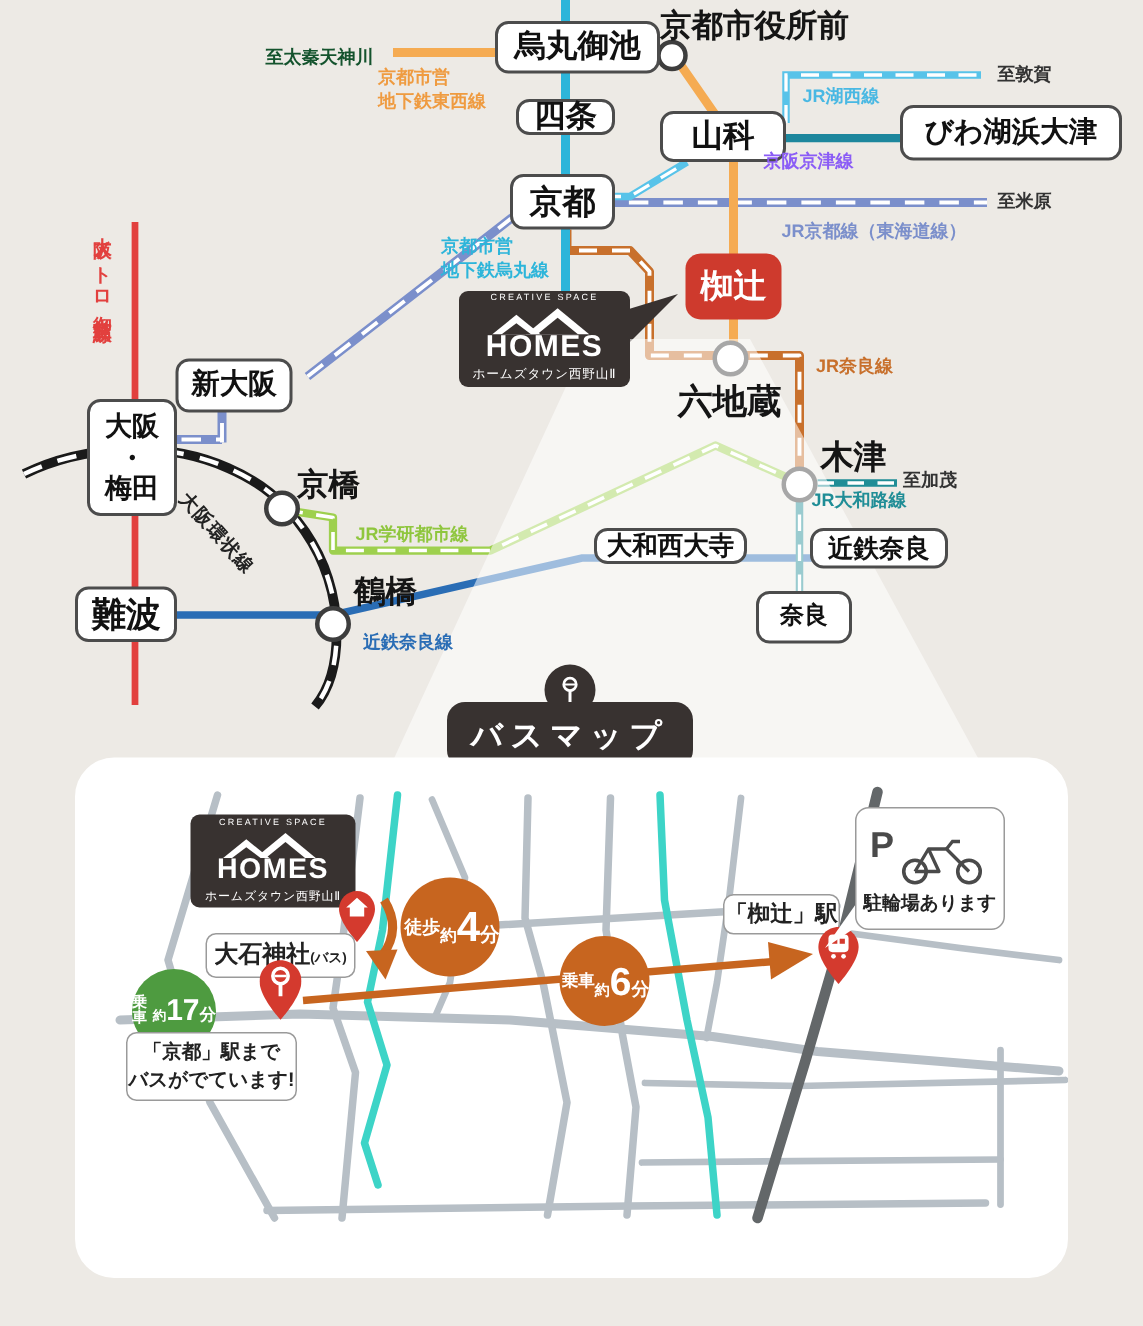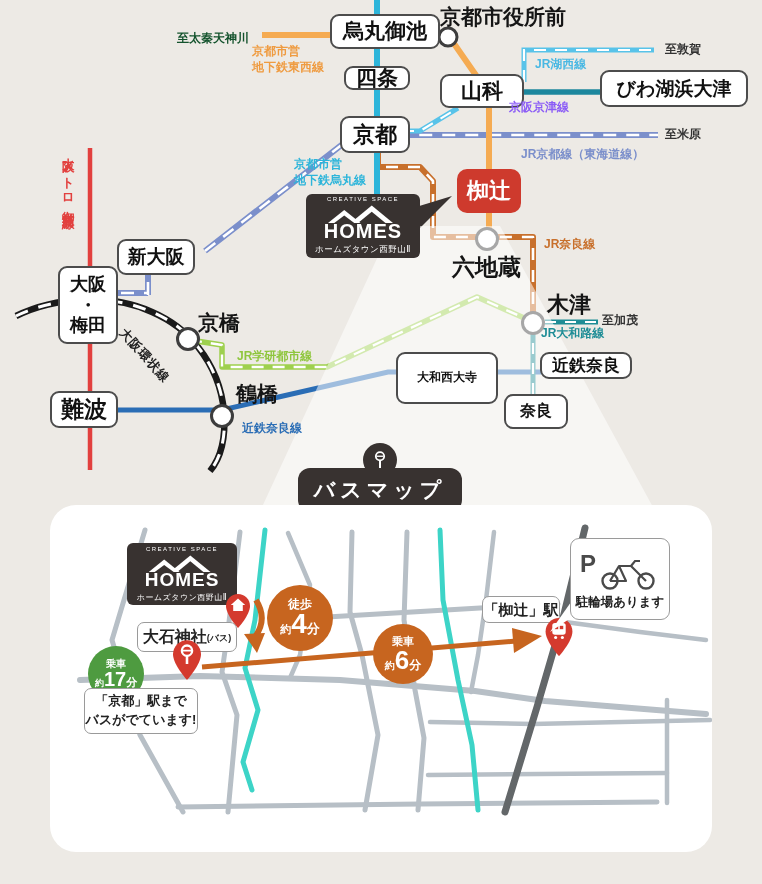--- a/index.html
+++ b/index.html
@@ -30,22 +30,22 @@
                 background:#383230;display:flex;align-items:center;justify-content:center;}
   .badge{position:absolute;left:298px;top:468px;width:164px;height:44px;background:#383230;
          border-radius:12px;color:#fff;display:flex;align-items:center;justify-content:center;
          font-size:21px;font-weight:bold;letter-spacing:5px;text-align:center;}
   
   .wbox{position:absolute;background:#fff;border:1.5px solid #9a9a9a;border-radius:7px;
         display:flex;align-items:center;justify-content:center;font-weight:bold;color:#222;
         box-sizing:border-box;white-space:pre-line;text-align:center;line-height:1.45;}
   .tail{position:absolute;background:#fff;}
   
-  .tcirc{position:absolute;border-radius:50%;color:#fff;display:flex;flex-direction:column;
-         align-items:center;justify-content:center;font-weight:bold;line-height:1;}
+  .tcirc{position:absolute;border-radius:50%;color:#fff;display:flex;
+         align-items:center;justify-content:flex-end;font-weight:bold;line-height:1;}
   .tcirc .row{display:flex;align-items:baseline;}
   .pin{position:absolute;}
 </style>
 </head>
 <body>
 
 <div class="stage">
 
   <svg class="abs" style="left:0;top:0" width="762" height="884" viewBox="0 0 762 884">
 
@@ -92,21 +92,21 @@
   <div class="st" style="left:344px;top:66px;width:66px;height:24px;font-size:21px">四条</div>
   <div class="st" style="left:340px;top:116px;width:70px;height:37px;font-size:22px">京都</div>
   <div class="st" style="left:440px;top:74px;width:84px;height:34px;font-size:21px">山科</div>
   <div class="st" style="left:600px;top:70px;width:148px;height:37px;font-size:19px">びわ湖浜大津</div>
   <div class="st st-red" style="left:457px;top:169px;width:64px;height:44px;font-size:22px">椥辻</div>
   <div class="st" style="left:117px;top:239px;width:78px;height:36px;font-size:19px">新大阪</div>
   <div class="st" style="left:58px;top:266px;width:60px;height:78px;font-size:18px">大阪
 ・
 梅田</div>
   <div class="st" style="left:50px;top:391px;width:68px;height:37px;font-size:23px">難波</div>
-  <div class="st" style="left:396px;top:352px;width:102px;height:52px;font-size:12px">大和西大寺</div>
+  <div class="st" style="left:396px;top:352px;width:102px;height:24px;font-size:17px">大和西大寺</div>
   <div class="st" style="left:540px;top:352px;width:92px;height:27px;font-size:17px">近鉄奈良</div>
   <div class="st" style="left:504px;top:394px;width:64px;height:35px;font-size:16px">奈良</div>
 
   <div class="jl" style="left:440px;top:3px;font-size:21px">京都市役所前</div>
   <div class="jl" style="left:452px;top:252px;font-size:23px">六地蔵</div>
   <div class="jl" style="left:547px;top:290px;font-size:22px">木津</div>
   <div class="jl" style="left:198px;top:309px;font-size:21px">京橋</div>
   <div class="jl" style="left:236px;top:380px;font-size:21px">鶴橋</div>
 
   <div class="ll" style="left:177px;top:31px;color:#14532d">至太秦天神川</div>

